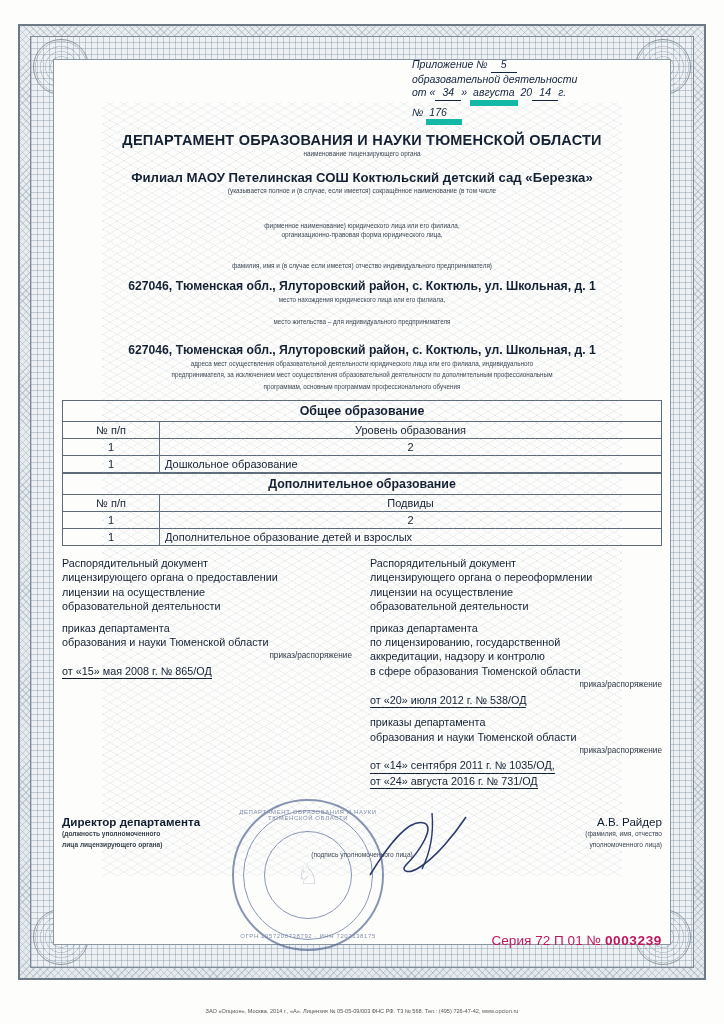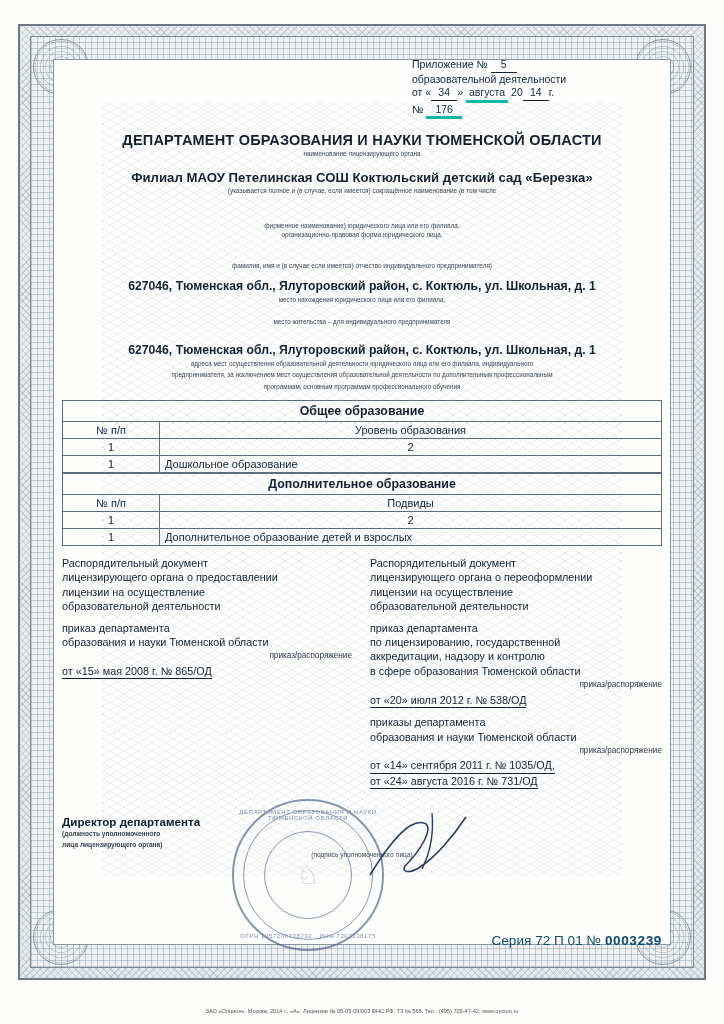--- a/index.html
+++ b/index.html
@@ -43,23 +43,23 @@
     background:transparent;
   }
   .guilloche-bg{
     position:absolute;left:40px;top:44px;right:40px;bottom:66px;
     background:
       repeating-linear-gradient(30deg, rgba(150,165,180,.13) 0 1px, rgba(255,255,255,0) 1px 7px),
       repeating-linear-gradient(-30deg, rgba(150,165,180,.13) 0 1px, rgba(255,255,255,0) 1px 7px);
     pointer-events:none;
   }
 
-  .topright{position:absolute;right:0;top:0;width:250px;font-size:10.5px;line-height:13.5px;color:#12233a;}
+  .topright{position:absolute;right:0;top:0;width:250px;font-size:10.5px;line-height:13.5px;color:#12233a;font-style:italic;}
   .topright .ln{white-space:nowrap;}
-  .u{display:inline-block;border-bottom:3px solid #14b8a6;min-width:30px;text-align:center;padding:0 3px;}
+  .u{display:inline-block;border-bottom:6px solid #14b8a6;min-width:30px;text-align:left;padding:0 3px;}
   .u-sm{display:inline-block;border-bottom:1px solid #12233a;min-width:22px;text-align:center;padding:0 2px;}
 
   .dept{margin-top:74px;text-align:center;font-weight:bold;font-size:14.5px;letter-spacing:.2px;color:#101d2e;}
   .cap{text-align:center;font-size:6.4px;color:#3a4450;margin-top:2px;line-height:8px;}
   .cap2{text-align:center;font-size:6.4px;color:#3a4450;line-height:9px;}
 
   .name{margin-top:12px;text-align:center;font-weight:bold;font-size:13.2px;color:#101d2e;}
   .spacer-a{height:26px;}
   .spacer-b{height:22px;}
 
@@ -90,21 +90,21 @@
   
   .stamp{position:absolute;left:170px;top:-16px;width:148px;height:148px;border-radius:50%;
     border:2px solid #4b5e8a;opacity:.65;}
   .stamp:before{content:"";position:absolute;left:9px;top:9px;right:9px;bottom:9px;border:1px solid #4b5e8a;border-radius:50%;}
   .stamp:after{content:"";position:absolute;left:30px;top:30px;right:30px;bottom:30px;border:1px solid #4b5e8a;border-radius:50%;}
   .stamp-txt{position:absolute;left:0;right:0;top:8px;text-align:center;font-size:6px;color:#3d4f7a;letter-spacing:.6px;}
   .stamp-txt2{position:absolute;left:0;right:0;bottom:10px;text-align:center;font-size:6px;color:#3d4f7a;letter-spacing:.6px;}
   .stamp-core{position:absolute;left:50%;top:50%;transform:translate(-50%,-50%);font-size:26px;color:#41538078;}
   .squiggle{position:absolute;left:300px;top:-6px;width:120px;height:80px;}
 
-  .serial{position:absolute;right:0;bottom:-6px;font-size:13.6px;color:#0c4a6e;}
+  .serial{position:absolute;right:0;bottom:-6px;font-size:13.6px;color:#be185d;}
   .serial .bold{font-weight:bold;letter-spacing:.6px;}
 
   .footer{position:absolute;left:0;right:0;bottom:10px;text-align:center;font-size:5.6px;color:#555;}
 </style>
 </head>
 <body>
 
 <div class="page">
 
   <div class="border-outer">
@@ -240,20 +240,25 @@
         <div class="stamp-txt">ДЕПАРТАМЕНТ ОБРАЗОВАНИЯ И НАУКИ ТЮМЕНСКОЙ ОБЛАСТИ</div>
         <div class="stamp-core">♘</div>
         <div class="stamp-txt2">ОГРН 1057200738792 · ИНН 7202138175</div>
       </div>
 
       <svg class="squiggle" viewBox="0 0 120 80">
         <path d="M8,66 C30,30 48,10 62,14 C74,18 56,44 44,56 C38,62 46,66 58,58 C74,48 92,26 104,8" stroke="#2b3a6b" stroke-width="1.6" fill="none"></path>
         <path d="M70,4 C72,26 68,44 60,60" stroke="#2b3a6b" stroke-width="1.4" fill="none"></path>
       </svg>
 
+      <div class="r">
+        <div>А.В. Райдер</div>
+        <div class="sub-r">(фамилия, имя, отчество</div>
+        <div class="sub-r">уполномоченного лица)</div>
+      </div>
     </div>
 
     <div class="sub" style="text-align:center;margin-top:2px;font-size:6.6px;color:#3a4450">(подпись уполномоченного лица)</div>
 
     <div class="serial">
       <span>Серия</span>
       <span>72 П 01</span>
       <span>№</span>
       <span class="bold">0003239</span>
     </div>

